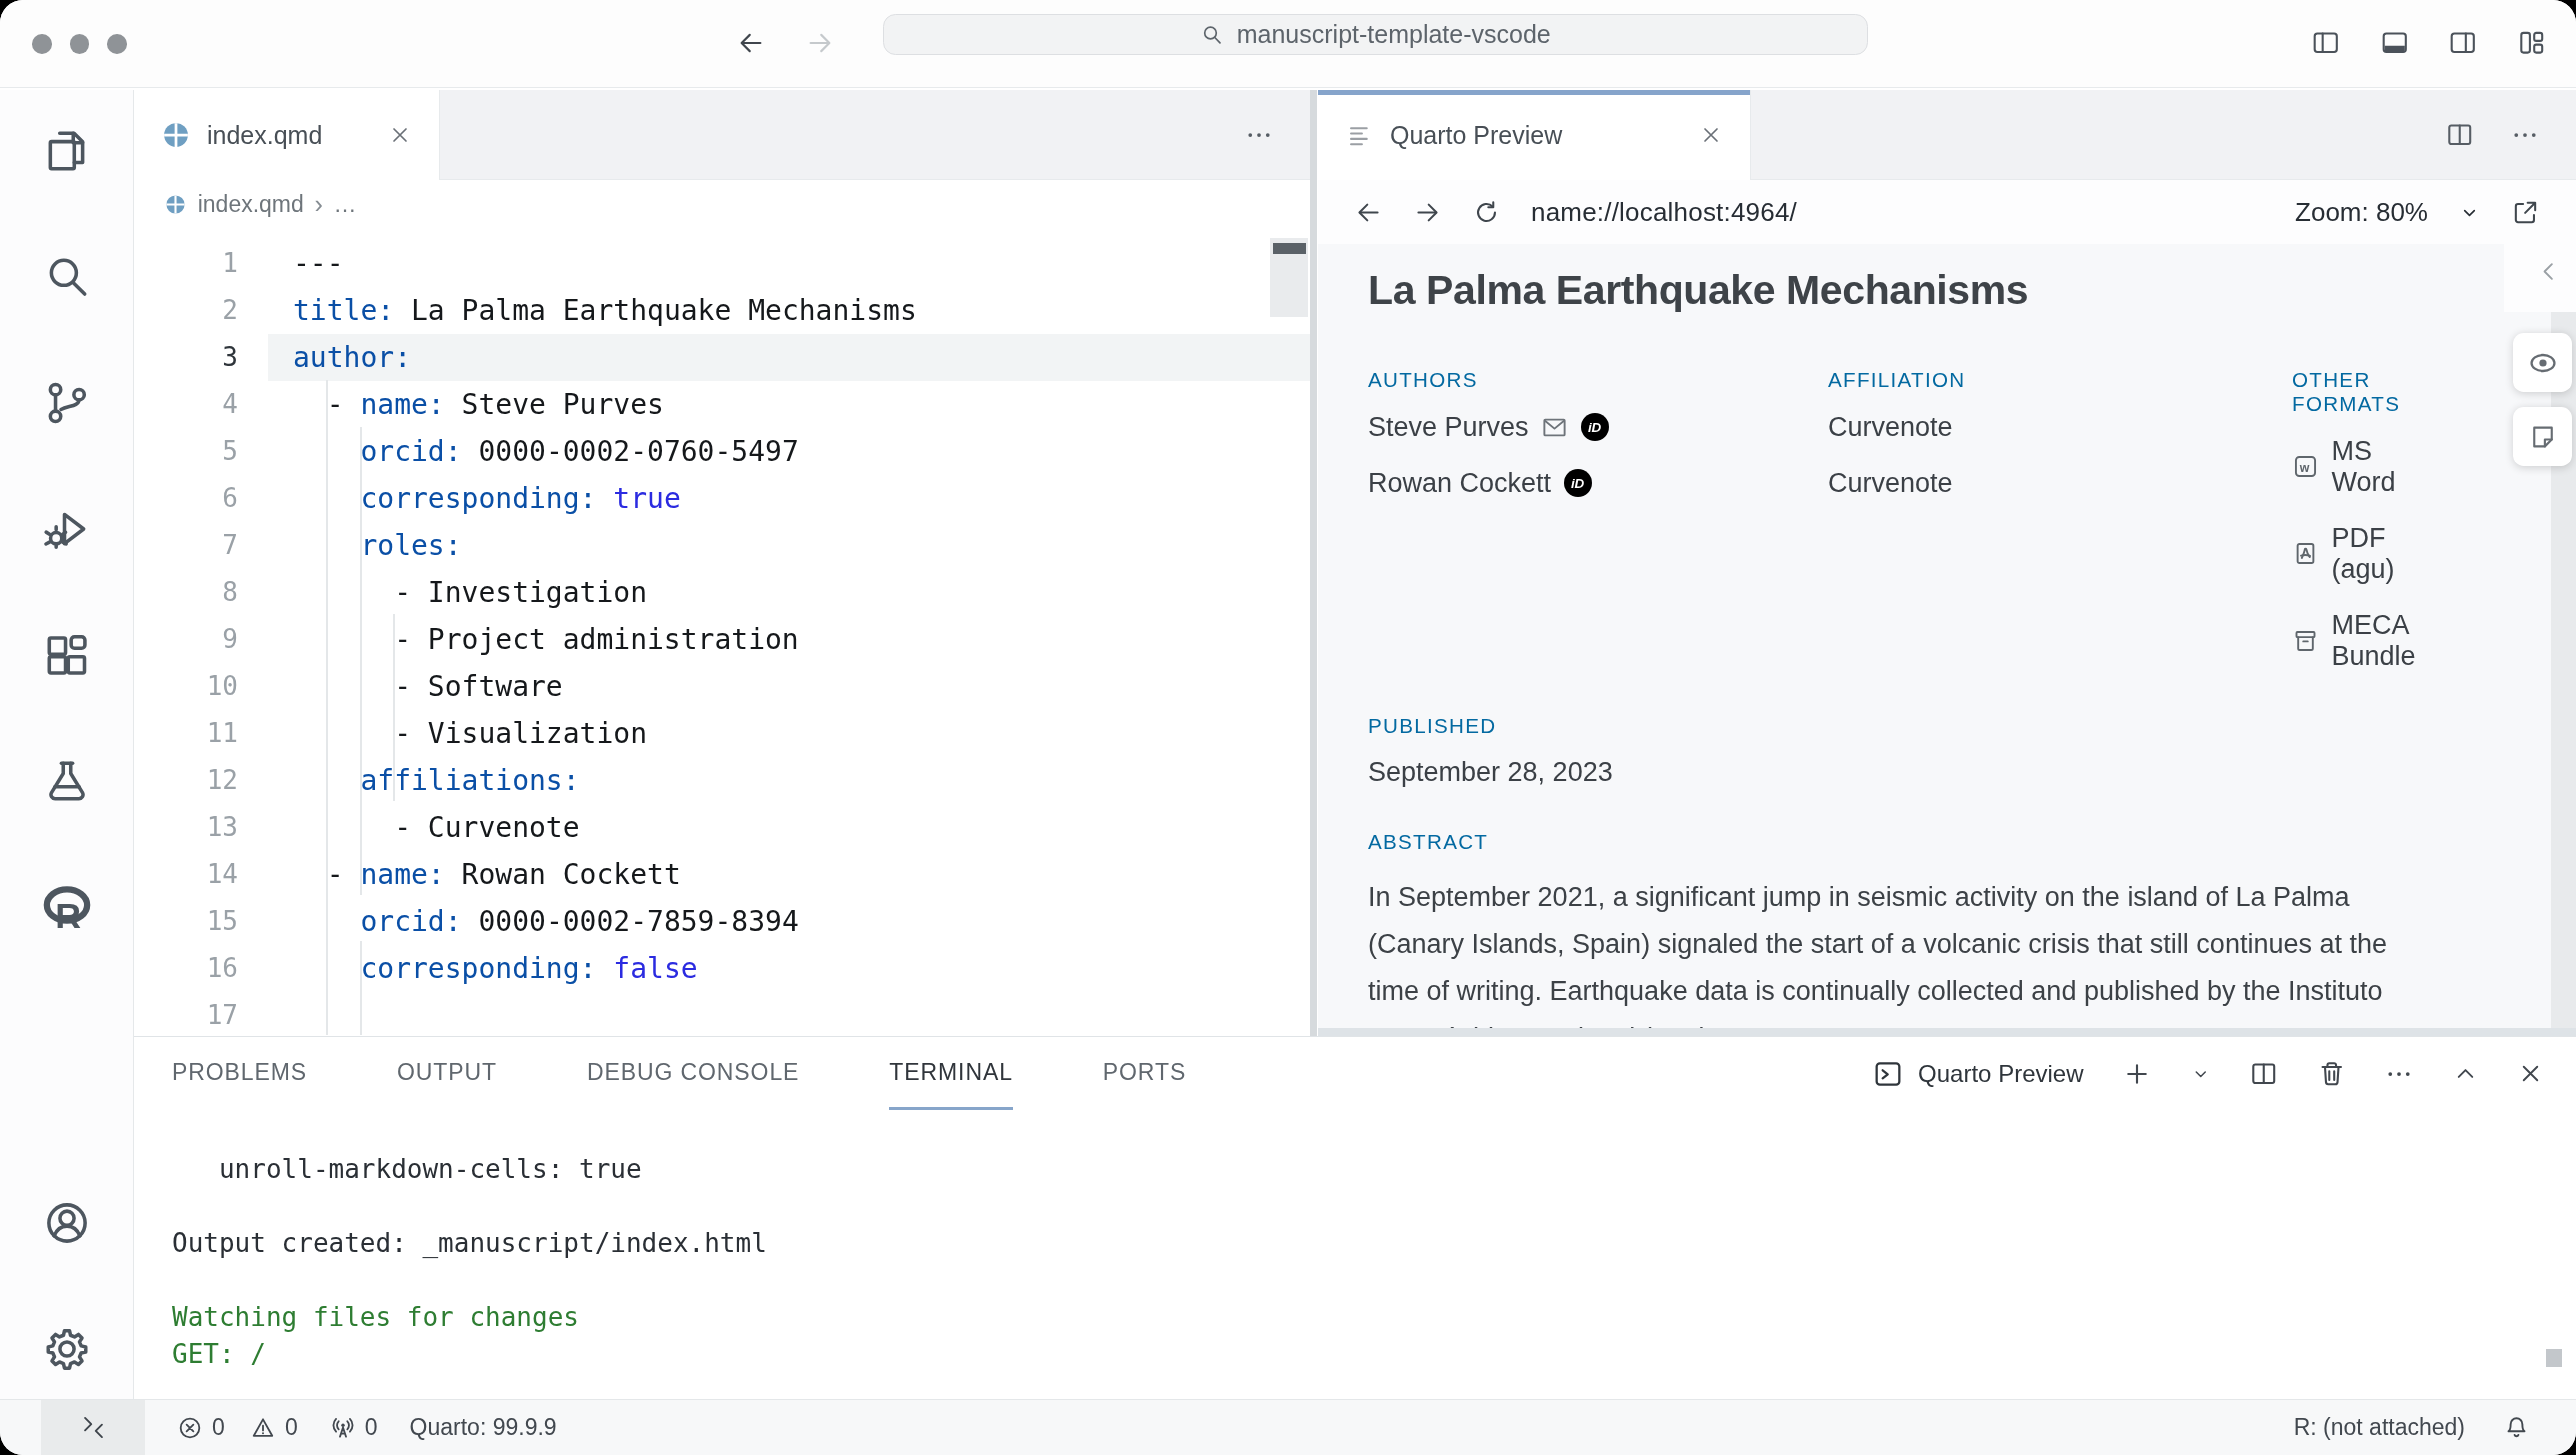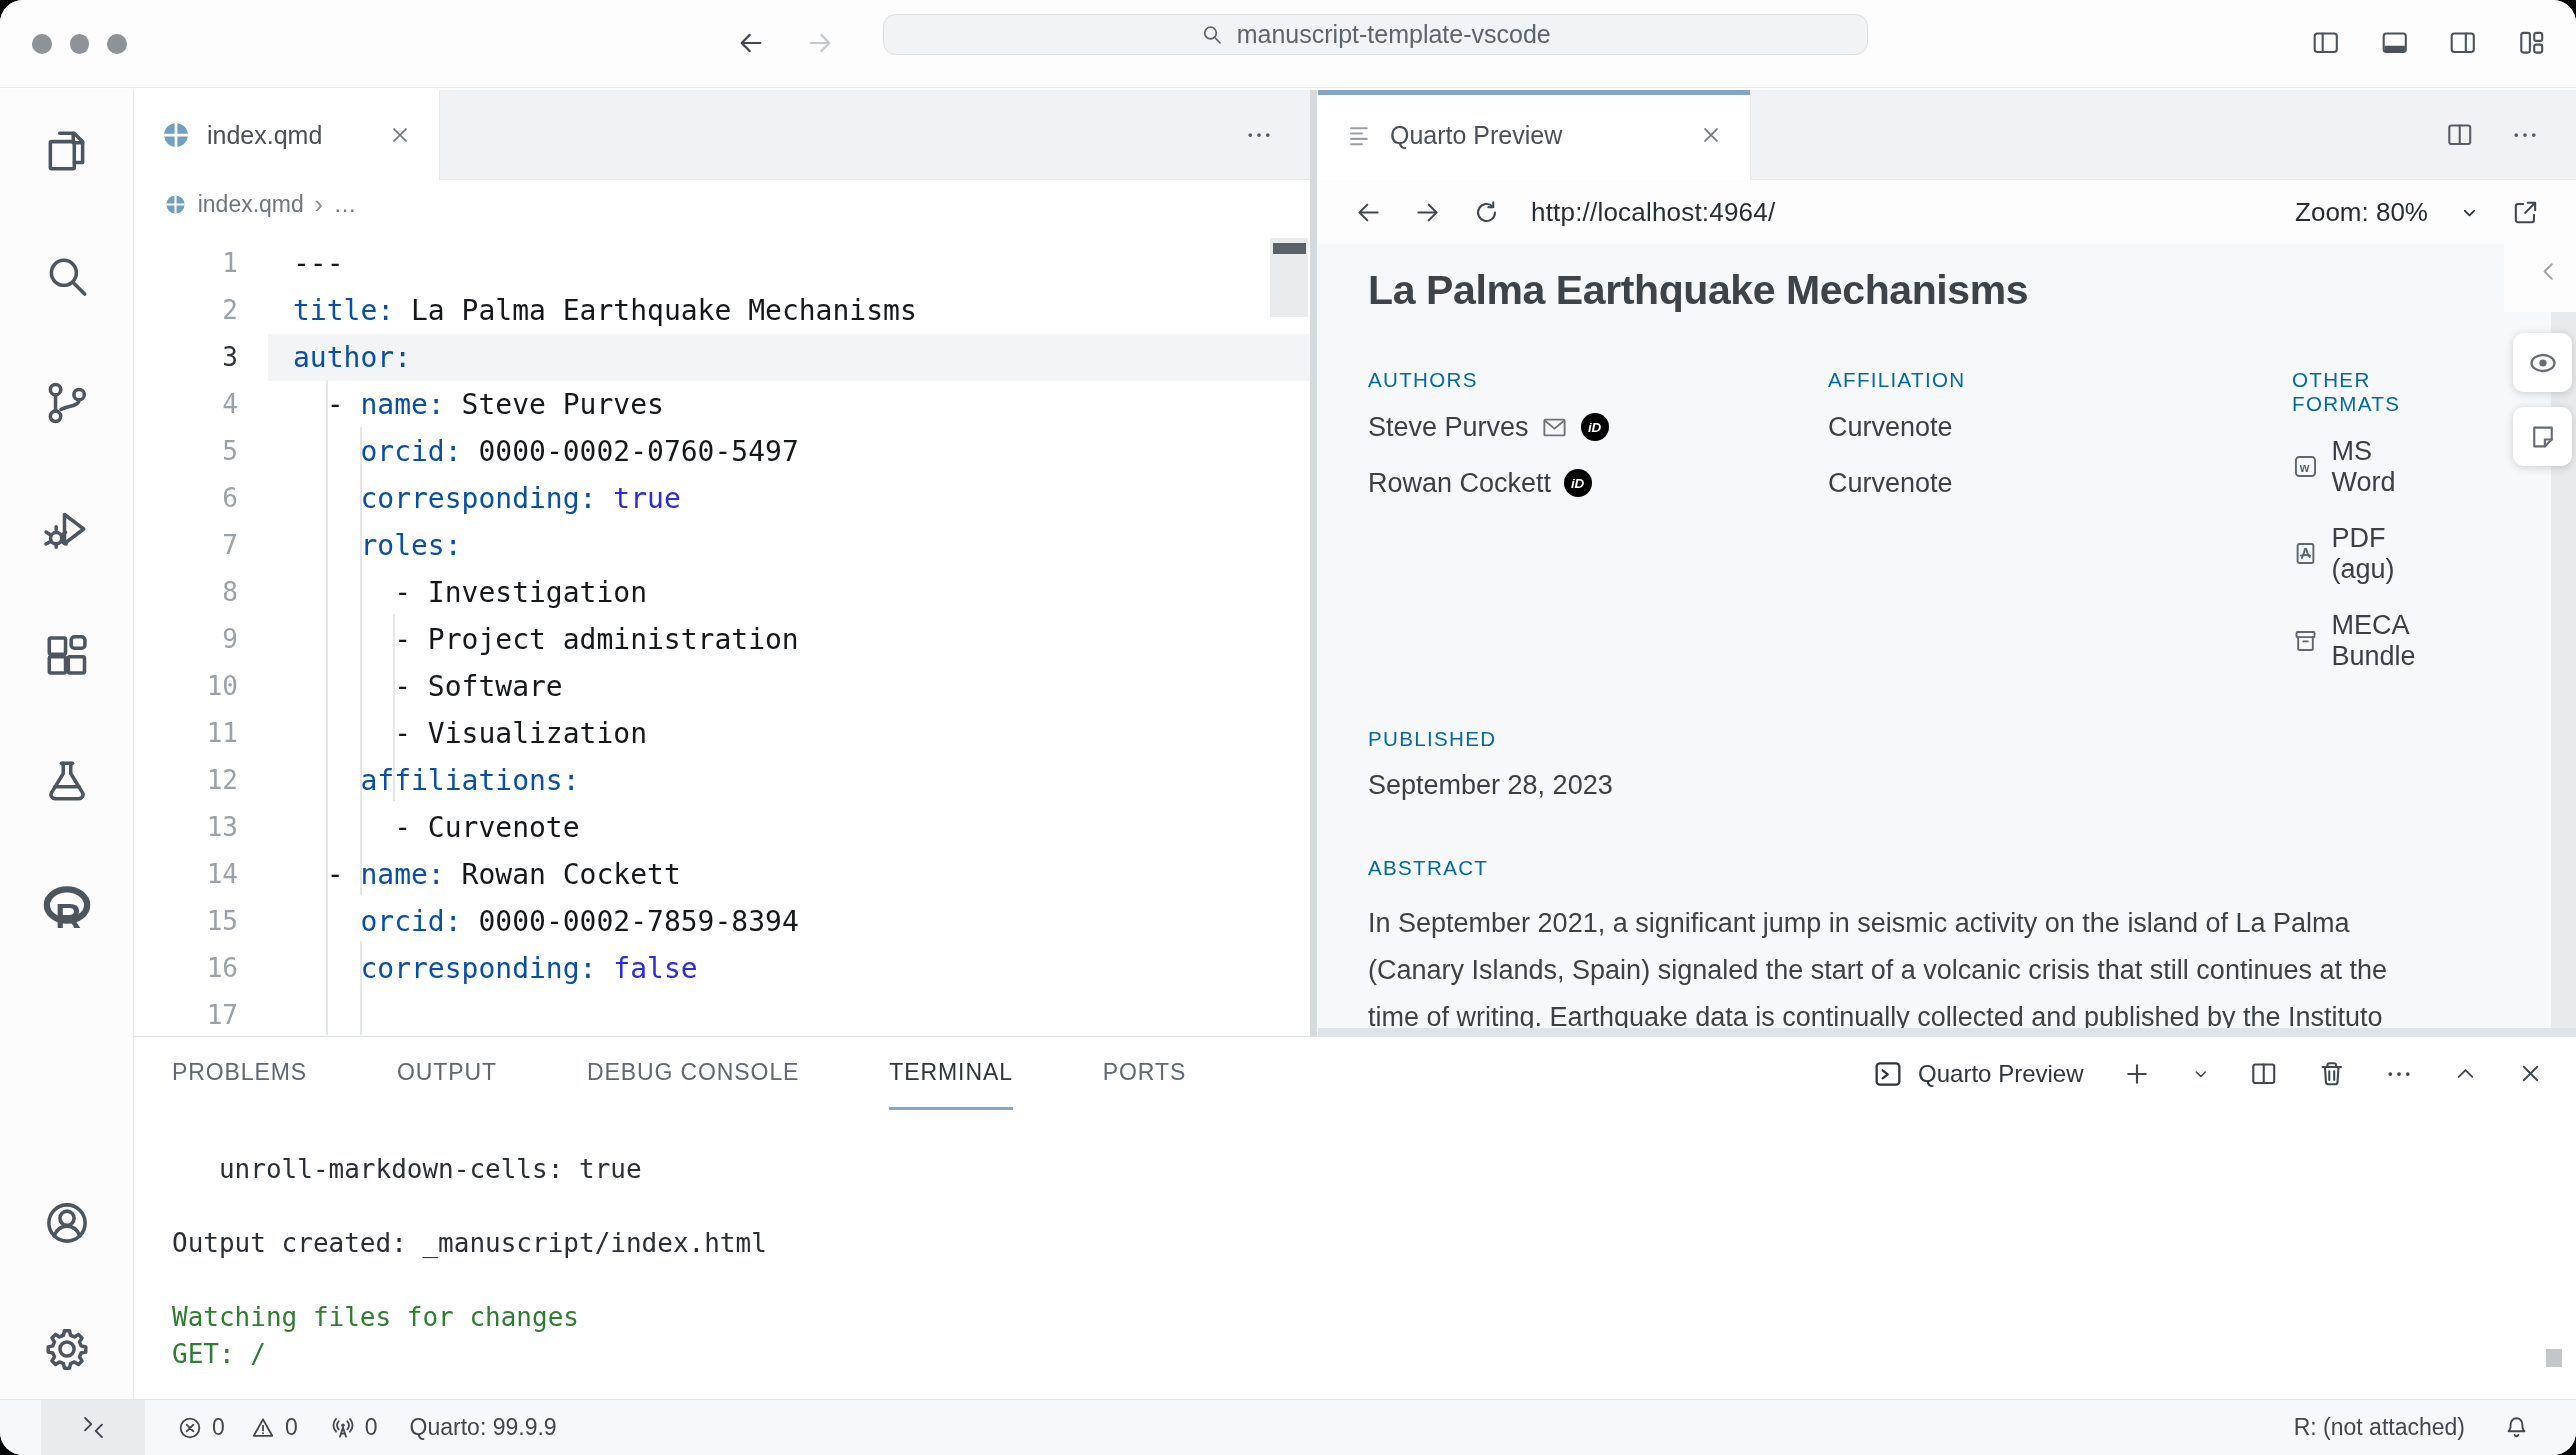--- a/index.html
+++ b/index.html
@@ -70,21 +70,21 @@
   .doc{padding:23px 134px 0 50px;}
   .doc-title{margin:0;font-size:41px;font-weight:bold;color:#3e4348;letter-spacing:-0.4px;}
   .meta{display:grid;grid-template-columns:460px 464px 1fr;margin-top:54px;}
   .m-label{font-size:20.6px;color:#0369a1;letter-spacing:1.3px;margin-bottom:19.7px;}
   .m-rows{display:flex;flex-direction:column;gap:25px;font-size:27px;color:#3b4046;}
   .author-row,.format-row{display:flex;align-items:center;gap:12.5px;}
   .author-row .mail{color:#6e747a;}
   .format-row .f-ic{color:#5f666c;}
   .orcid{width:28px;height:28px;border-radius:50%;background:#000000;color:#fff;font-size:13.4px;font-weight:bold;
          display:flex;align-items:center;justify-content:center;font-style:italic;}
-  .block{margin-top:55px;}
+  .block{margin-top:42px;}
   .b-value{margin-top:16px;font-size:27px;color:#3b4046;}
   .abstract-p{margin:14.3px 0 0;font-size:27px;line-height:47px;color:#3c4146;max-width:1128px;}
   .pv-whitepatch{position:absolute;top:154px;right:0;width:72px;height:68px;background:#fdfdfe;}
   .pv-chevron{position:absolute;top:168px;right:14.3px;color:#9aa0a5;}
   .pv-strip{position:absolute;top:222px;right:0;width:25px;height:716px;background:#e8eaec;}
   .pv-btn{position:absolute;right:3.6px;width:59px;height:59px;background:#fff;border-radius:10.7px;
           box-shadow:0 1.8px 9px rgba(0,0,0,.16);display:flex;align-items:center;justify-content:center;color:#666c72;}
   .pv-btn.eye{top:243px;} .pv-btn.note{top:317px;}
   .pv-bottom{position:absolute;left:0;right:0;bottom:0;height:9px;background:#dee3e7;}
 
@@ -374,21 +374,21 @@
             <path d="M4.5 12H19"></path>
             <path d="M13 5.5 19.5 12 13 18.5"></path>
           </svg>
       </span>
       <span class="nav">
         <svg class="ic" width="29" height="29" viewBox="0 0 24 24" stroke-width="1.9">
             <path d="M19 12a7 7 0 1 1-2-4.9"></path>
             <path d="M17.6 3.6v4.1h-4.1"></path>
           </svg>
       </span>
-      <span class="pv-url">http://localhost:4964/</span>
+      <span class="pv-url">name://localhost:4964/</span>
       <span class="pv-flex"></span>
       <span>Zoom: 80%</span>
       <span>
         <svg class="ic" width="23" height="23" viewBox="0 0 24 24" stroke-width="2">
             <path d="M7 10l5 5 5-5"></path>
           </svg>
       </span>
       <span class="nav">
         <svg class="ic" width="29" height="29" viewBox="0 0 24 24" stroke-width="1.9">
             <path d="M10 5H5.8A1.8 1.8 0 0 0 4 6.8v11.4A1.8 1.8 0 0 0 5.8 20h11.4a1.8 1.8 0 0 0 1.8-1.8V14"></path>

